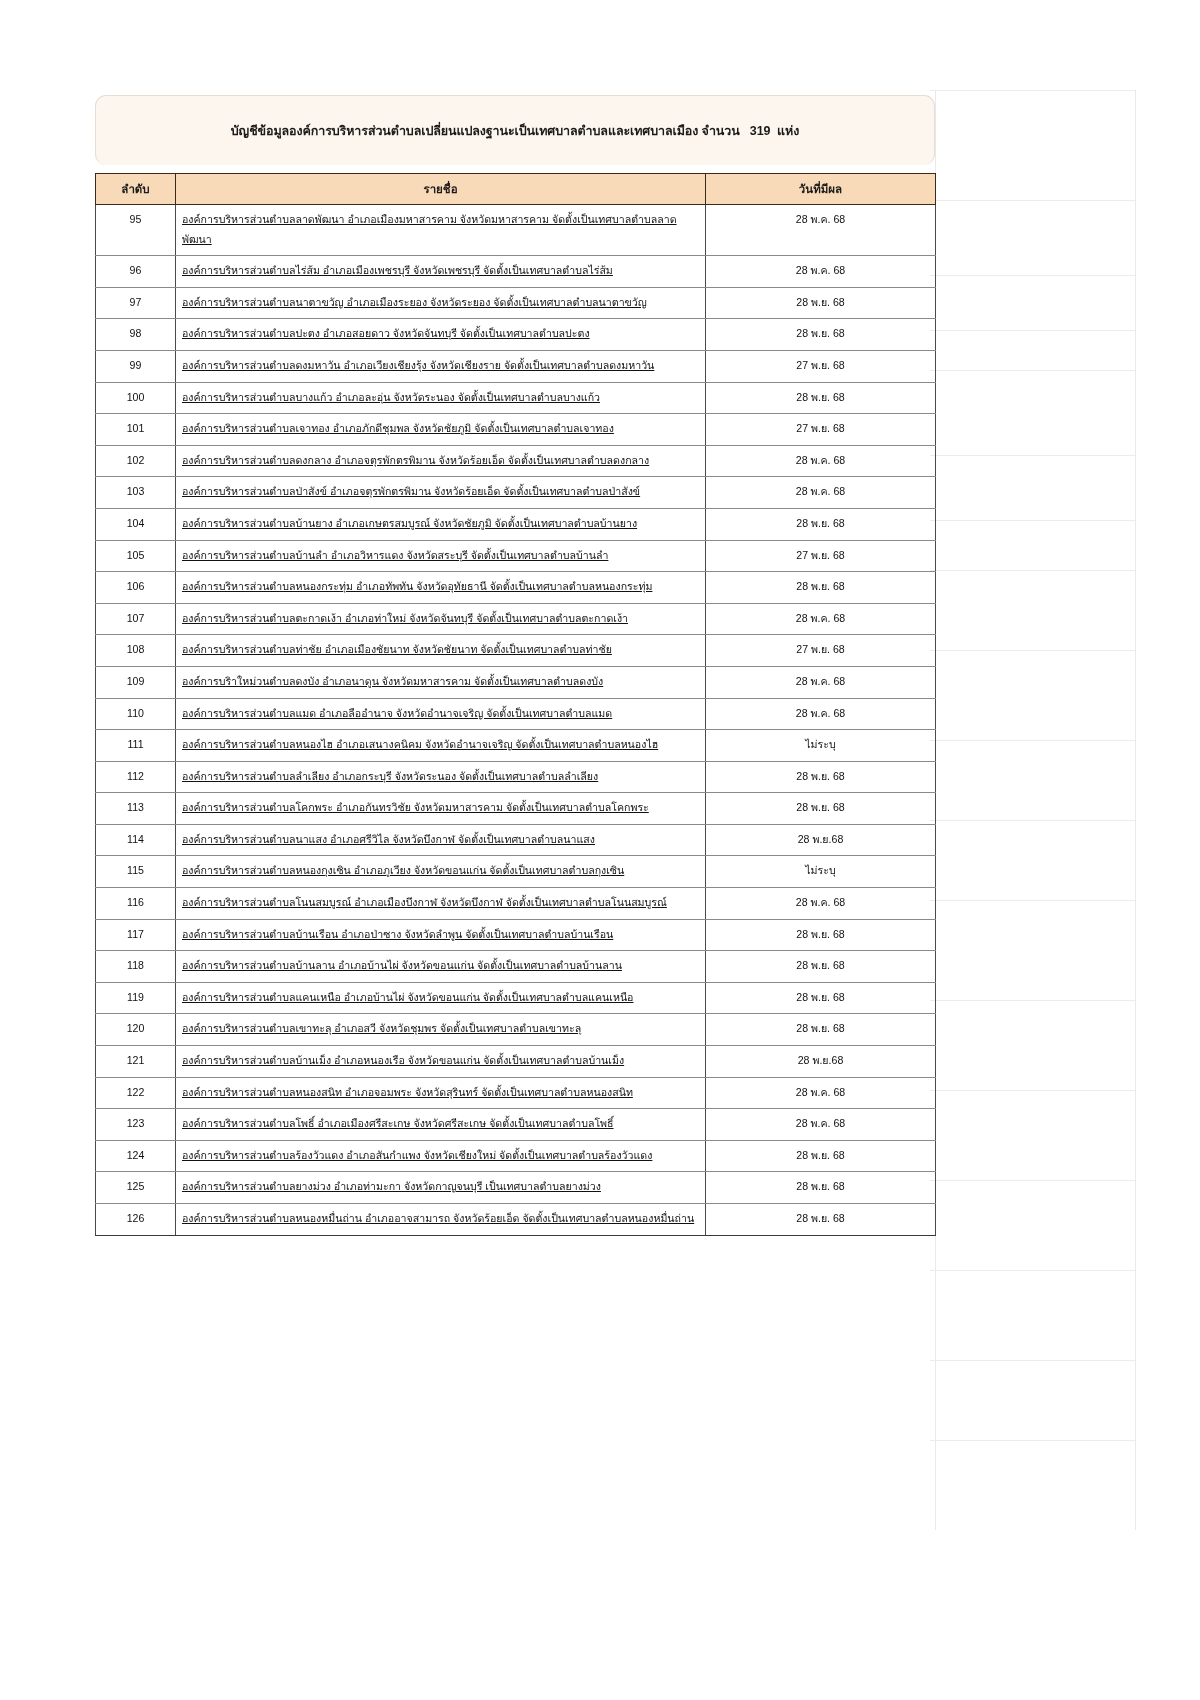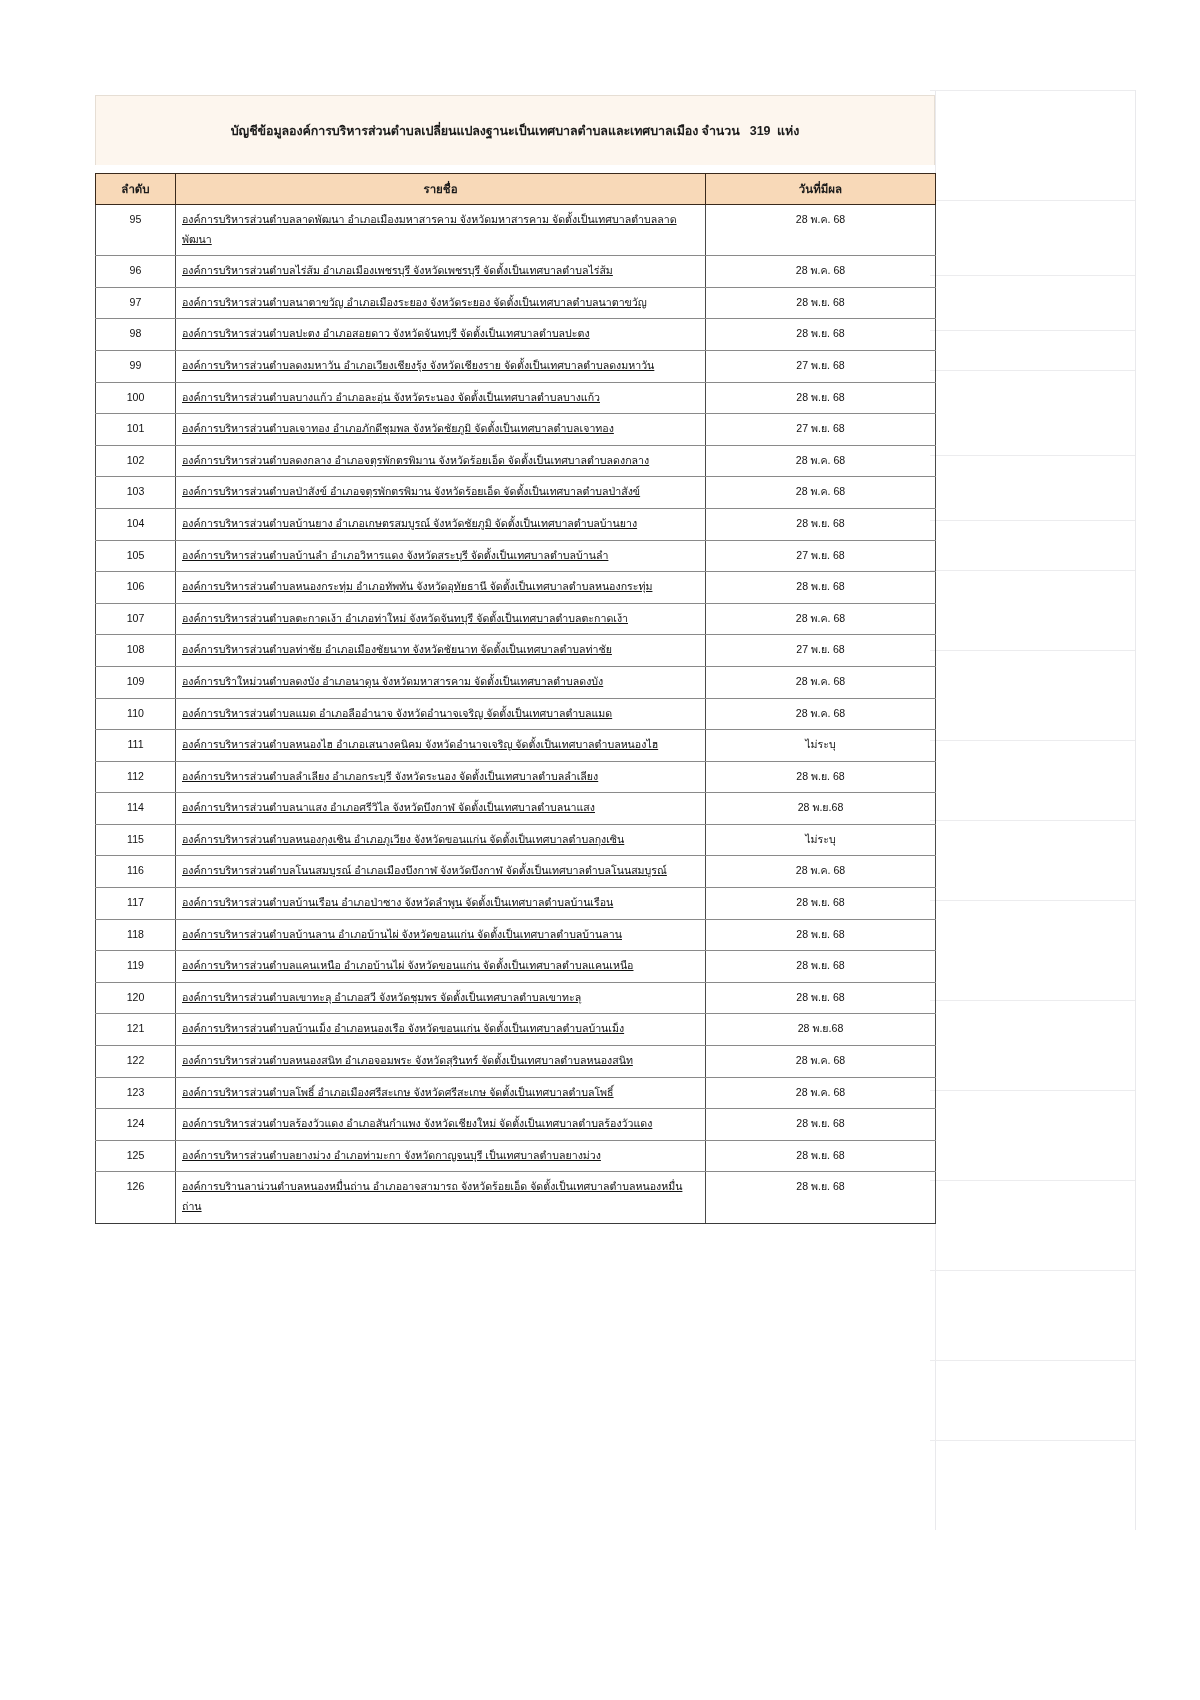--- a/index.html
+++ b/index.html
@@ -51,20 +51,21 @@
   .title-band {
     background: #fdf6ee;
     border-top: 1px solid #e6ded4;
     border-left: 1px solid #e6ded4;
     border-right: 1px solid #e6ded4;
     height: 70px;
     display: flex;
     align-items: center;
     justify-content: center;
     box-sizing: border-box;
+    border-radius: 11px;
   }
   .title-text {
     font-size: 12.5px;
     font-weight: bold;
     color: #1a1a1a;
     letter-spacing: -0.1px;
     white-space: pre;
   }
 
   
@@ -240,20 +241,25 @@
           <td class="seq">111</td>
           <td class="name">องค์การบริหารส่วนตำบลหนองไฮ อำเภอเสนางคนิคม จังหวัดอำนาจเจริญ จัดตั้งเป็นเทศบาลตำบลหนองไฮ</td>
           <td class="date">ไม่ระบุ</td>
         </tr>
         <tr>
           <td class="seq">112</td>
           <td class="name">องค์การบริหารส่วนตำบลลำเลียง อำเภอกระบุรี จังหวัดระนอง จัดตั้งเป็นเทศบาลตำบลลำเลียง</td>
           <td class="date">28 พ.ย. 68</td>
         </tr>
         <tr>
+          <td class="seq">113</td>
+          <td class="name">องค์การบริหารส่วนตำบลโคกพระ อำเภอกันทรวิชัย จังหวัดมหาสารคาม จัดตั้งเป็นเทศบาลตำบลโคกพระ</td>
+          <td class="date">28 พ.ย. 68</td>
+        </tr>
+        <tr>
           <td class="seq">114</td>
           <td class="name">องค์การบริหารส่วนตำบลนาแสง อำเภอศรีวิไล จังหวัดบึงกาฬ จัดตั้งเป็นเทศบาลตำบลนาแสง</td>
           <td class="date">28 พ.ย.68</td>
         </tr>
         <tr>
           <td class="seq">115</td>
           <td class="name">องค์การบริหารส่วนตำบลหนองกุงเซิน อำเภอภูเวียง จังหวัดขอนแก่น จัดตั้งเป็นเทศบาลตำบลกุงเซิน</td>
           <td class="date">ไม่ระบุ</td>
         </tr>
         <tr>
@@ -301,19 +307,19 @@
           <td class="name">องค์การบริหารส่วนตำบลร้องวัวแดง อำเภอสันกำแพง จังหวัดเชียงใหม่ จัดตั้งเป็นเทศบาลตำบลร้องวัวแดง</td>
           <td class="date">28 พ.ย. 68</td>
         </tr>
         <tr>
           <td class="seq">125</td>
           <td class="name">องค์การบริหารส่วนตำบลยางม่วง อำเภอท่ามะกา จังหวัดกาญจนบุรี เป็นเทศบาลตำบลยางม่วง</td>
           <td class="date">28 พ.ย. 68</td>
         </tr>
         <tr>
           <td class="seq">126</td>
-          <td class="name">องค์การบริานลาน่วนตำบลหนองหมื่นถ่าน อำเภออาจสามารถ จังหวัดร้อยเอ็ด จัดตั้งเป็นเทศบาลตำบลหนองหมื่นถ่าน</td>
+          <td class="name">องค์การบริหารส่วนตำบลหนองหมื่นถ่าน อำเภออาจสามารถ จังหวัดร้อยเอ็ด จัดตั้งเป็นเทศบาลตำบลหนองหมื่นถ่าน</td>
           <td class="date">28 พ.ย. 68</td>
         </tr>
       </tbody>
   </table>
 
 </div>
 
 </body></html>

